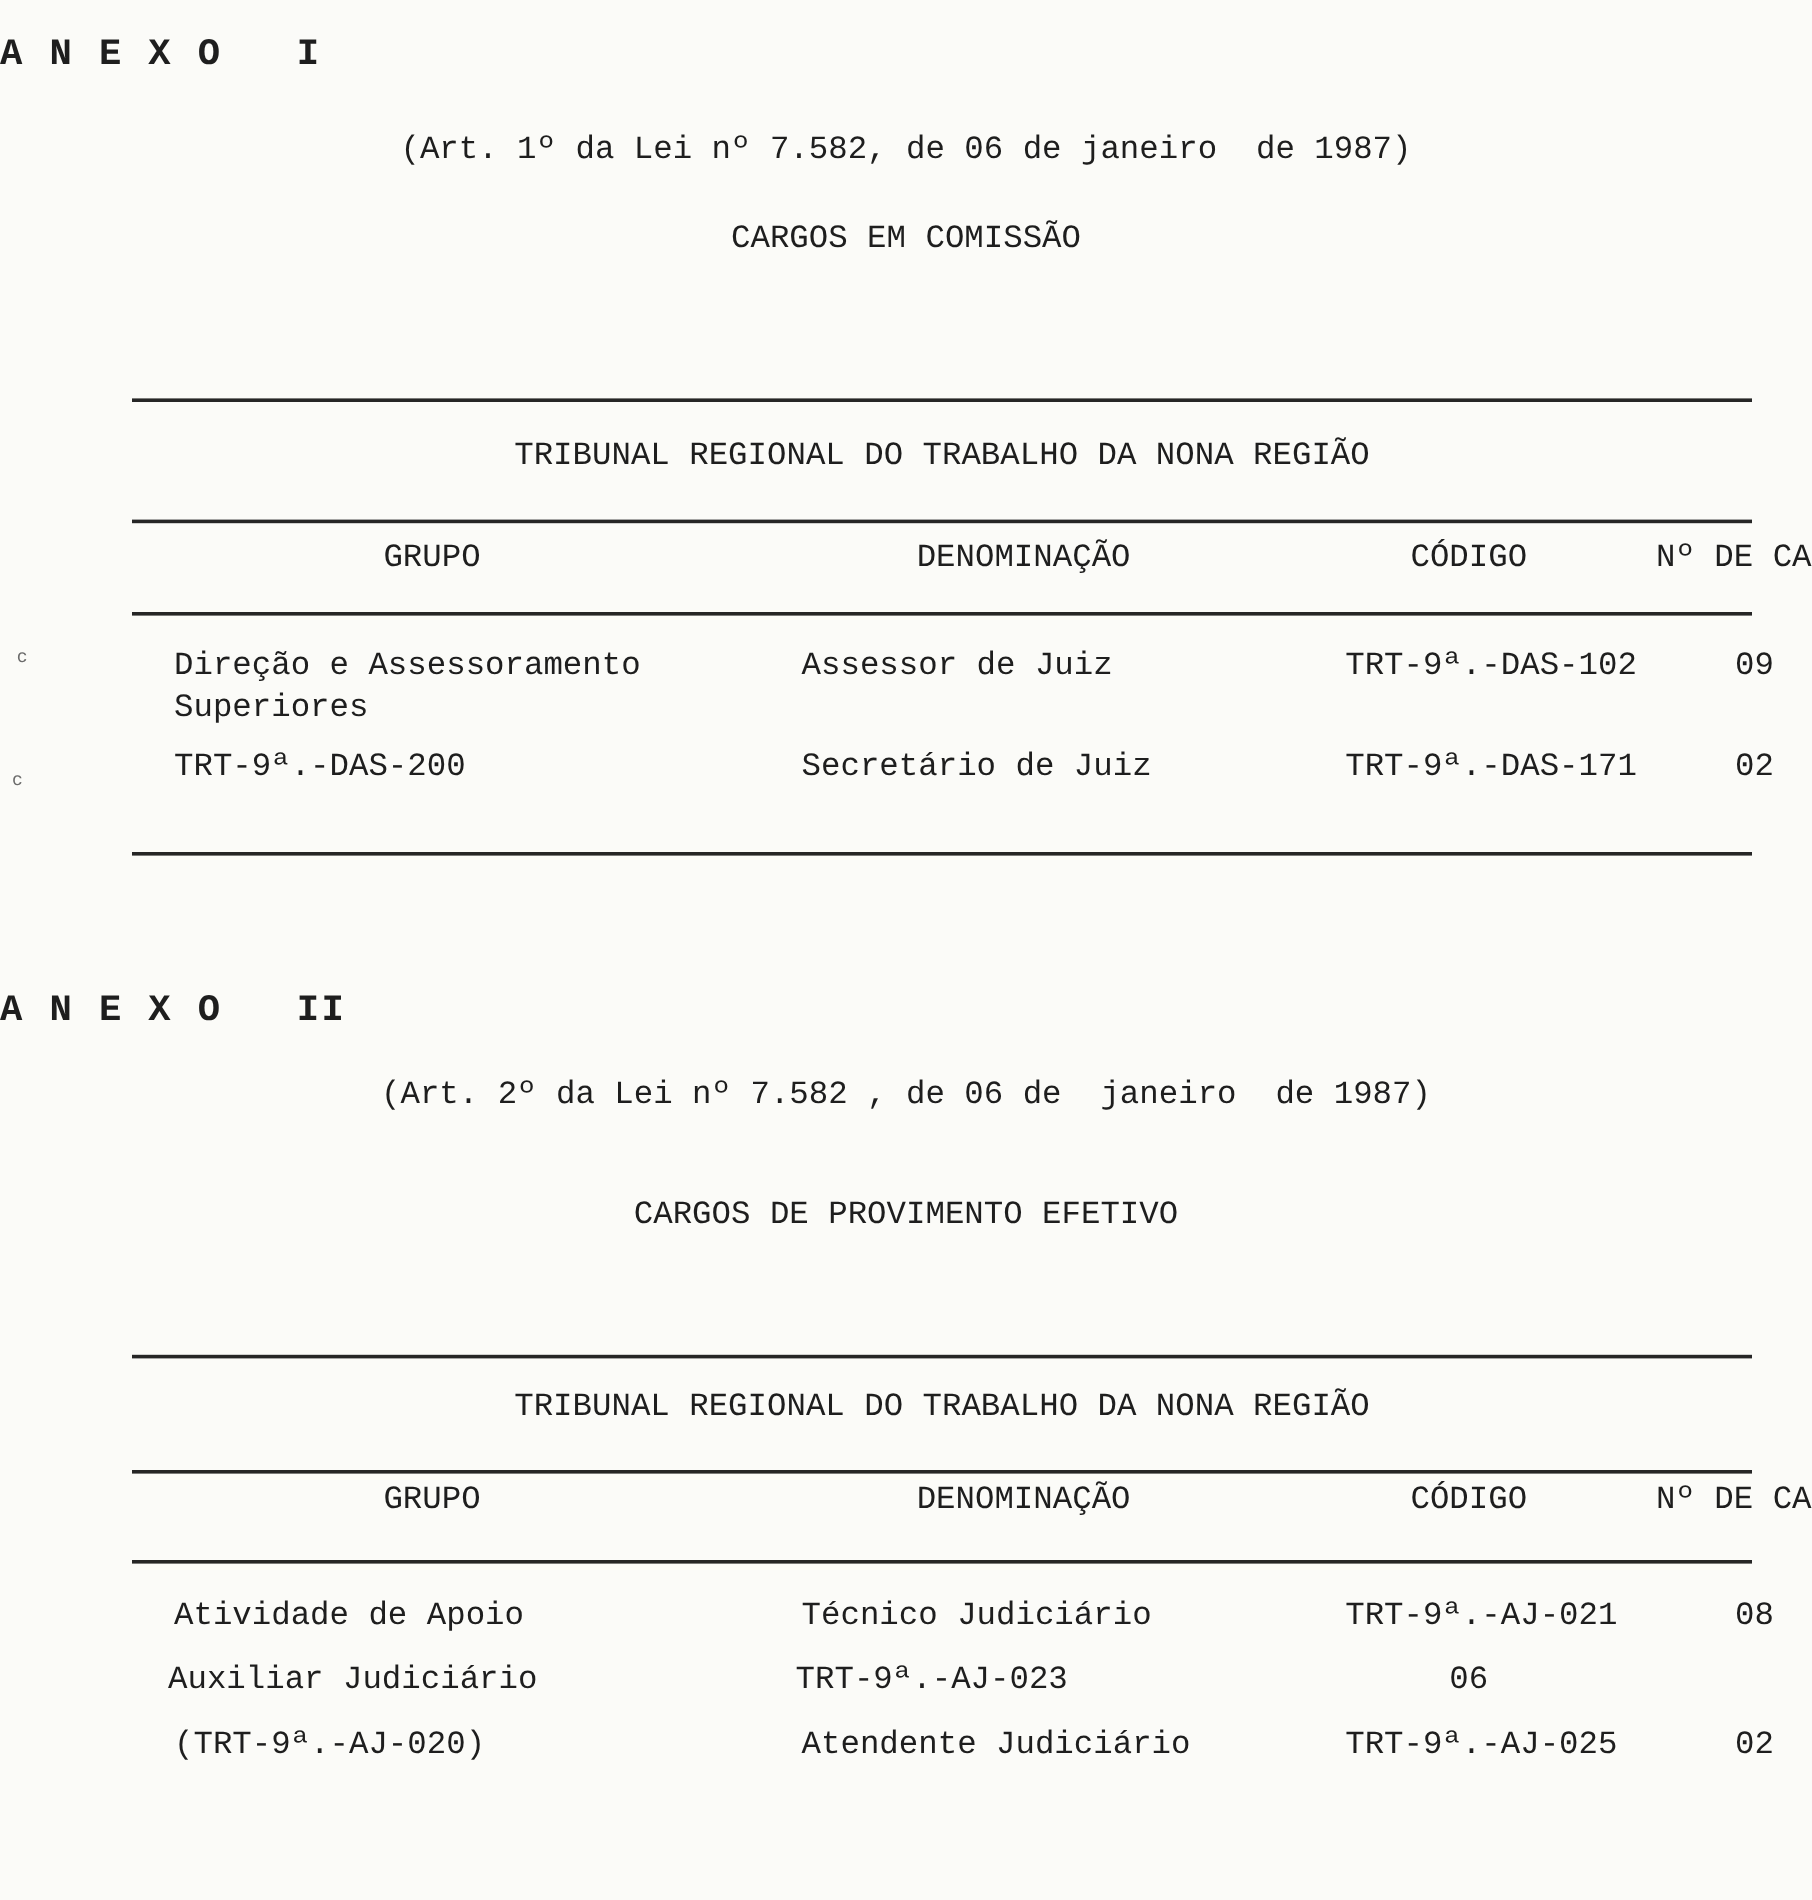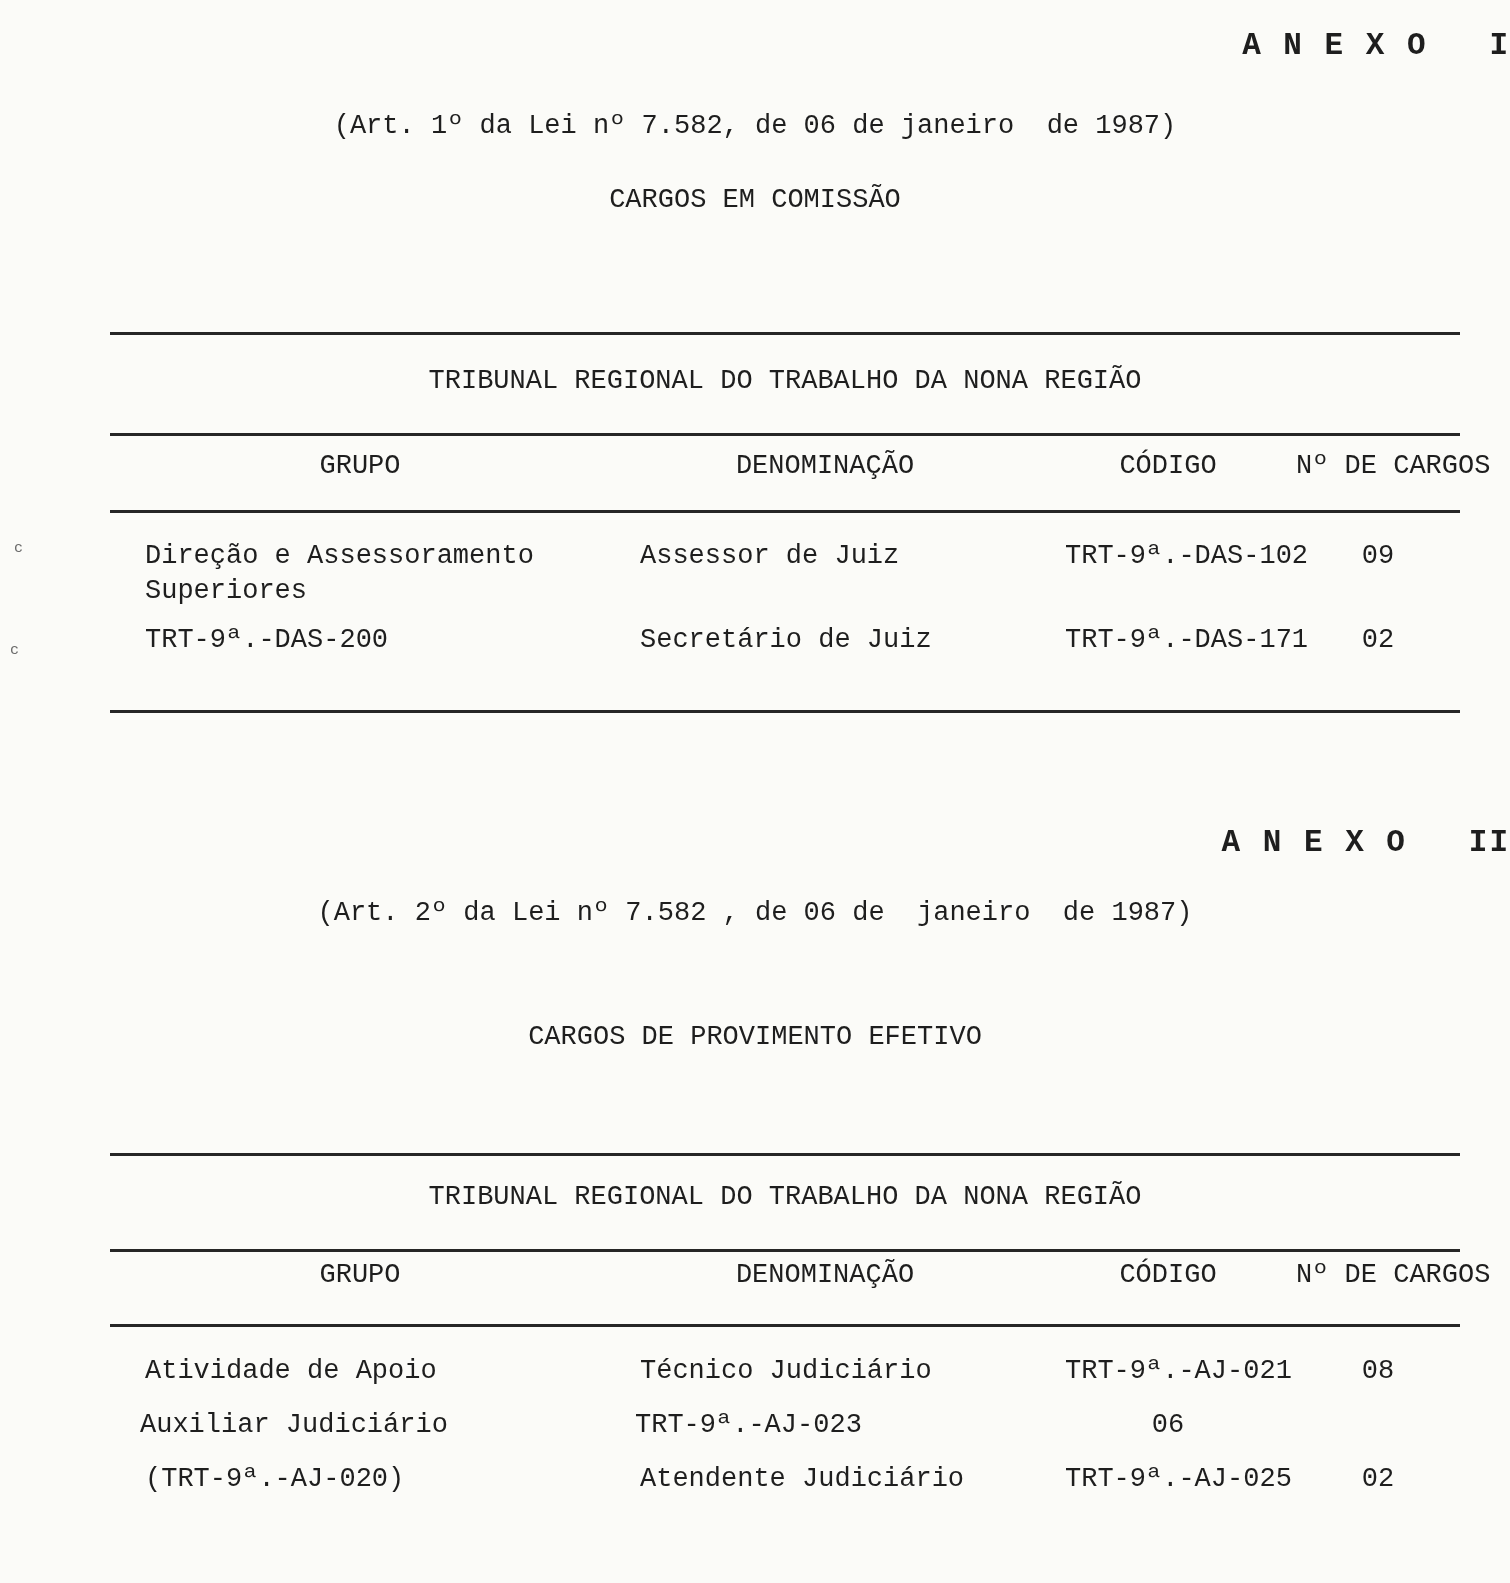--- a/index.html
+++ b/index.html
@@ -9,61 +9,62 @@
     color: #1e1e1e;
     font-family: "Liberation Mono", "DejaVu Sans Mono", monospace;
     overflow: hidden;
     position: relative;
   }
   .page { width: 1510px; height: 1583px; padding-top: 26px; position: relative; }
 
   .title {
     font-size: 31px;
     line-height: 40px;
-    text-align: right;
+    text-align: left;
     white-space: pre;
     letter-spacing: 2px;
   }
   .subtitle {
     font-size: 27px;
     line-height: 36px;
     text-align: center;
     white-space: pre;
   }
   .heading {
     font-size: 27px;
     line-height: 36px;
     text-align: center;
     white-space: pre;
   }
 
   .anexo1 .subtitle { margin-top: 42px; }
   .anexo1 .heading  { margin-top: 38px; }
   .anexo2 { margin-top: 110px; }
   .anexo2 .subtitle { margin-top: 32px; }
-  .anexo2 .heading  { margin-top: 88px; }
+  .anexo2 .heading  { margin-top: 64px; }
 
   .doc-table { width: 1350px; margin-left: 110px; }
   .anexo1 .doc-table { margin-top: 114px; }
   .anexo2 .doc-table { margin-top: 98px; }
 
   .rule { height: 3px; background: #262626; width: 100%; }
 
   .caption {
     font-size: 27px;
     line-height: 36px;
     text-align: center;
     white-space: nowrap;
   }
   .anexo1 .caption { padding: 28px 0 34px; }
   .anexo2 .caption { padding: 23px 0 34px; }
 
   .grid {
     display: grid;
     grid-template-columns: 500px 430px 256px 164px;
+    gap: 28px;
   }
   .anexo1 .thead { padding: 12px 0 26px; }
   .anexo2 .thead { padding: 5px 0 31px; }
   .th {
     font-size: 27px;
     line-height: 36px;
     text-align: center;
     white-space: nowrap;
   }
 

